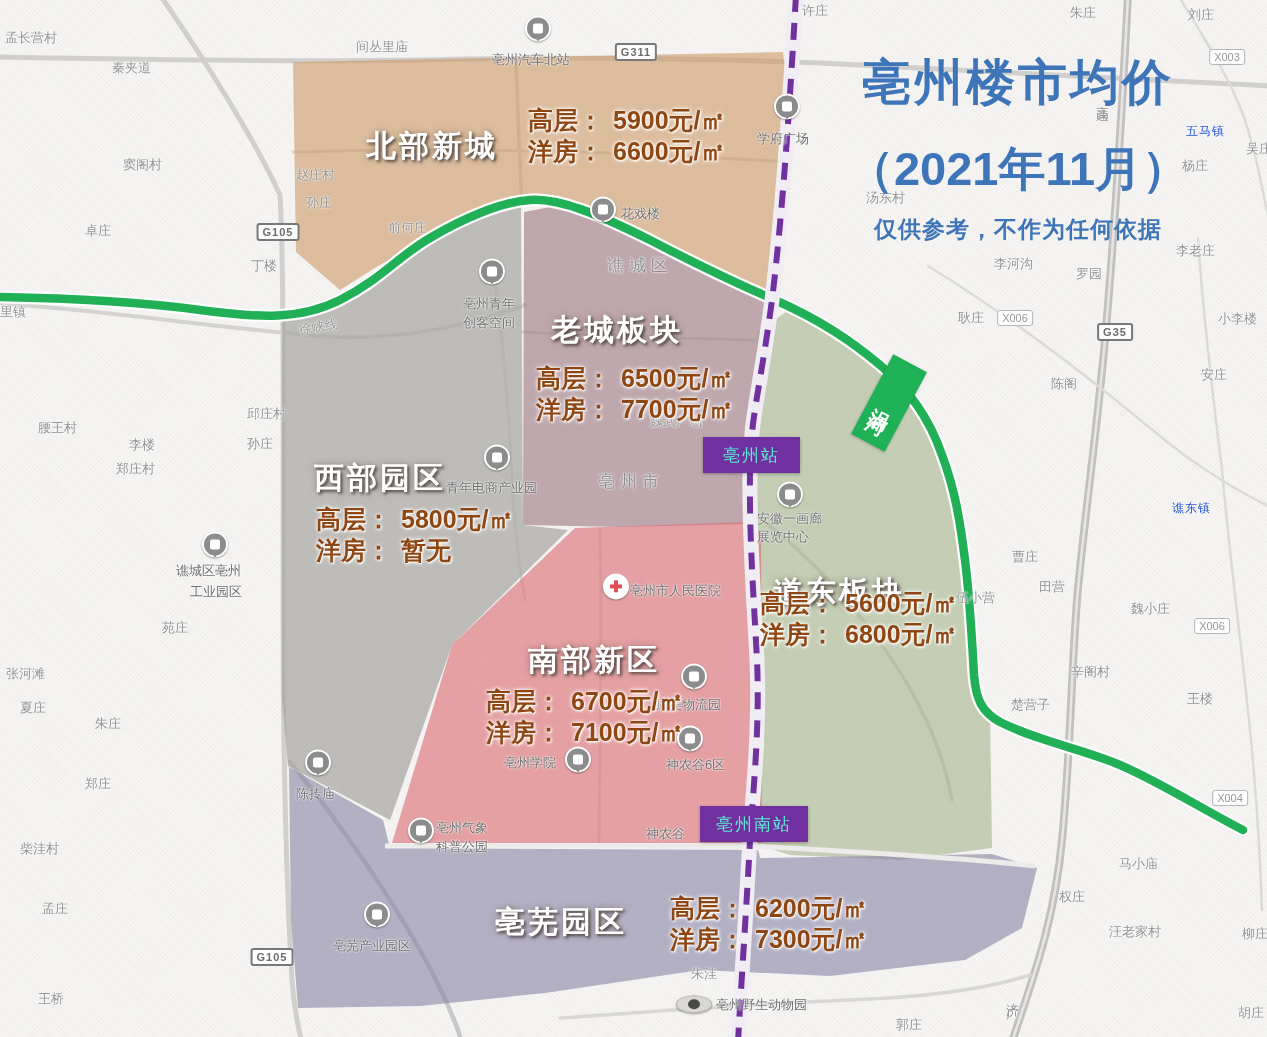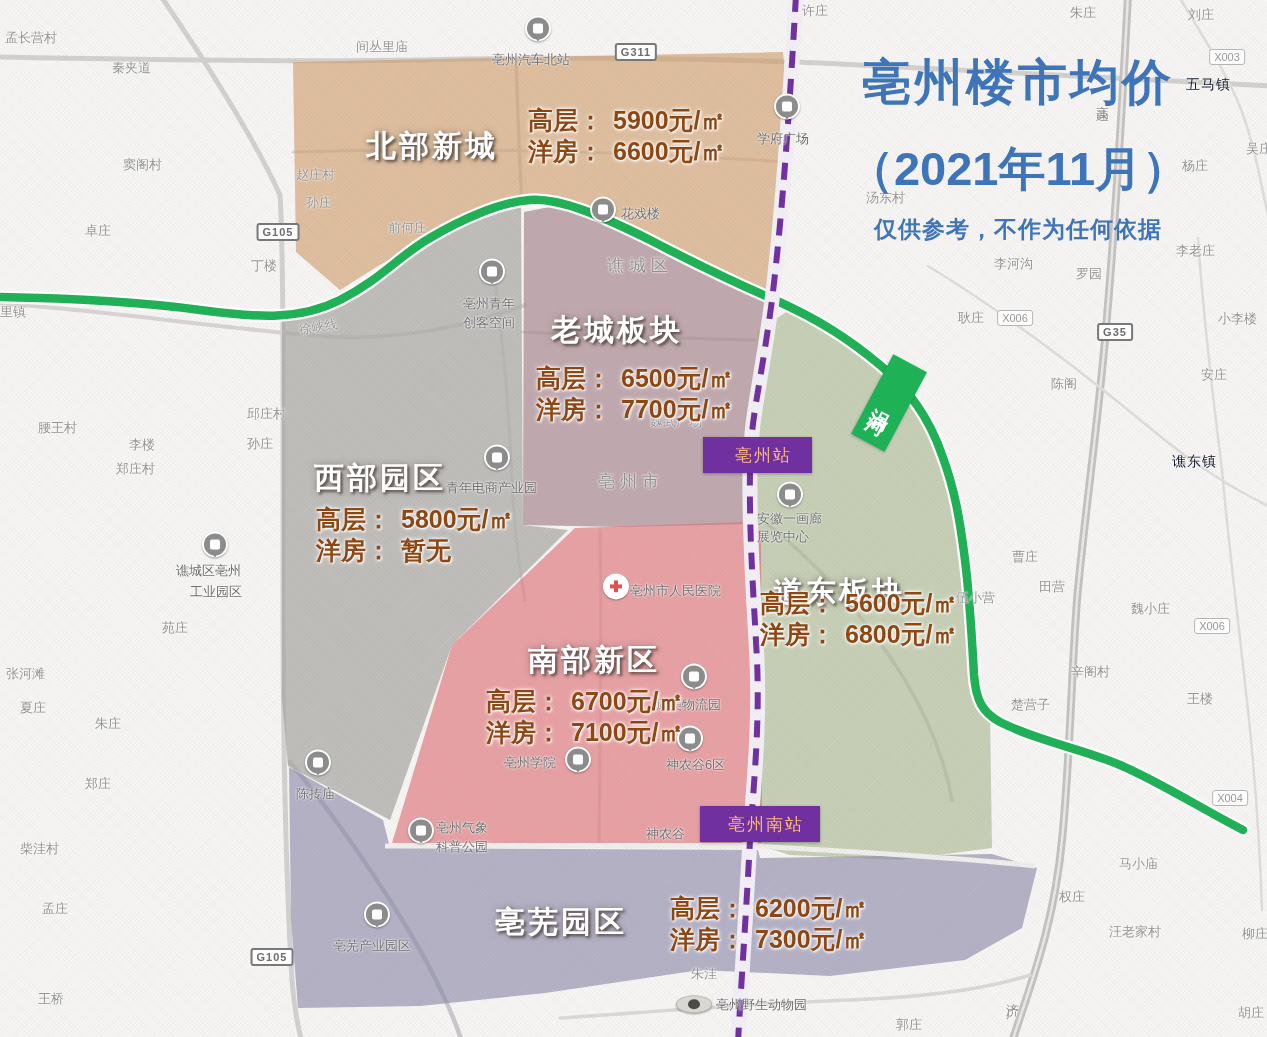--- a/index.html
+++ b/index.html
@@ -8,21 +8,21 @@
   #map{position:absolute;inset:0;width:1267px;height:1037px;}
   #map svg{position:absolute;left:0;top:0;}
   
   #texture{position:absolute;inset:0;z-index:2;pointer-events:none;
     background-image:repeating-linear-gradient(45deg,rgba(110,110,110,.03) 0 1px,transparent 1px 3px),
                      repeating-linear-gradient(-45deg,rgba(110,110,110,.022) 0 1px,transparent 1px 3px);}
   
   .lbl{position:absolute;z-index:3;font-size:13px;color:#939393;white-space:nowrap;
        text-shadow:0 0 2px #fff,0 0 2px #fff;}
   .lbl-dk{color:#6e6e6e;}
-  .lbl-md{font-size:14px;color:#0f172a;letter-spacing:1px;}
+  .lbl-md{font-size:12px;color:#1d4ed8;letter-spacing:1px;margin-top:47px;}
   .lbl-big{font-size:17px;color:#8f8f8f;letter-spacing:5px;}
   .lbl-v{writing-mode:vertical-rl;letter-spacing:3px;}
   
   .poi{position:absolute;z-index:3;width:22px;height:22px;border-radius:50%;
        background:#8c8c8c;border:2px solid #fff;box-shadow:0 1px 2px rgba(0,0,0,.35);
        transform:translate(-50%,-60%);}
   .poi::after{content:"";position:absolute;left:50%;bottom:-7px;transform:translateX(-50%);
        border:5px solid transparent;border-top:7px solid #8c8c8c;}
   .poi .g{position:absolute;left:50%;top:50%;width:10px;height:10px;background:#fff;
        transform:translate(-50%,-50%);border-radius:2px;}
@@ -42,21 +42,21 @@
   
   .region-name{position:absolute;z-index:4;font-size:30px;font-weight:bold;color:#fff;
      letter-spacing:3px;white-space:nowrap;text-shadow:2px 2px 3px rgba(70,60,55,.85),0 0 6px rgba(90,80,70,.5);}
   
   .prices{position:absolute;z-index:4;}
   .price-row{display:flex;align-items:baseline;height:31px;font-size:25px;font-weight:bold;
      white-space:nowrap;text-shadow:0 0 3px #fff,0 0 5px #fff,1px 1px 2px #fff;}
   .price-row .pl{margin-right:10px;}
   
   .station{position:absolute;z-index:5;display:flex;align-items:center;justify-content:center;
-     color:#fdba74;font-size:17px;letter-spacing:2px;box-shadow:0 1px 3px rgba(0,0,0,.3);padding-left:12px;}
+     color:#5eead4;font-size:17px;letter-spacing:2px;box-shadow:0 1px 3px rgba(0,0,0,.3);}
   
   #river-label{position:absolute;z-index:4;left:870px;top:358px;width:38px;height:90px;
      display:flex;align-items:center;justify-content:center;transform:rotate(28deg);
      color:#fff;font-size:20px;font-weight:bold;writing-mode:vertical-rl;letter-spacing:6px;
      box-shadow:0 1px 3px rgba(0,0,0,.25);}
   
   #title{position:absolute;z-index:6;left:840px;top:58px;width:356px;text-align:center;}
   #title .t1{font-size:49px;font-weight:bold;letter-spacing:3px;line-height:1.0;white-space:nowrap;}
   #title .t2{font-size:47px;font-weight:bold;line-height:1.0;margin-top:38px;white-space:nowrap;}
   #title .t3{font-size:23px;font-weight:bold;margin-top:22px;letter-spacing:1px;white-space:nowrap;}

